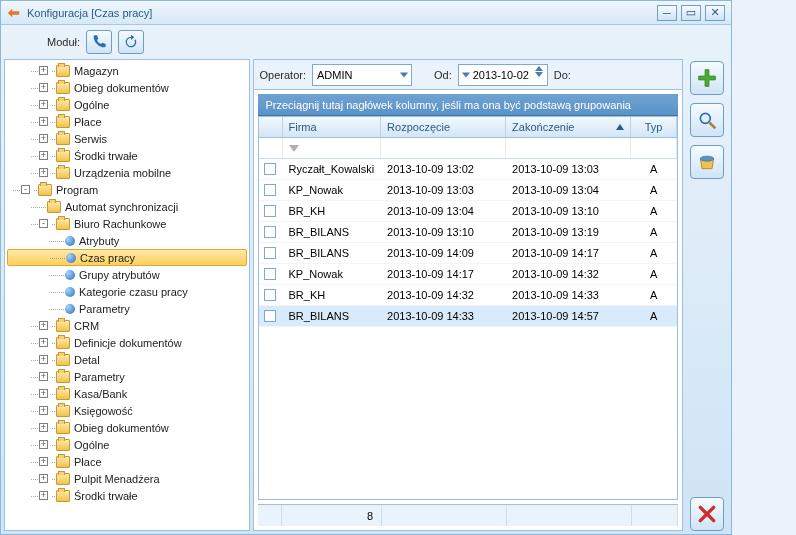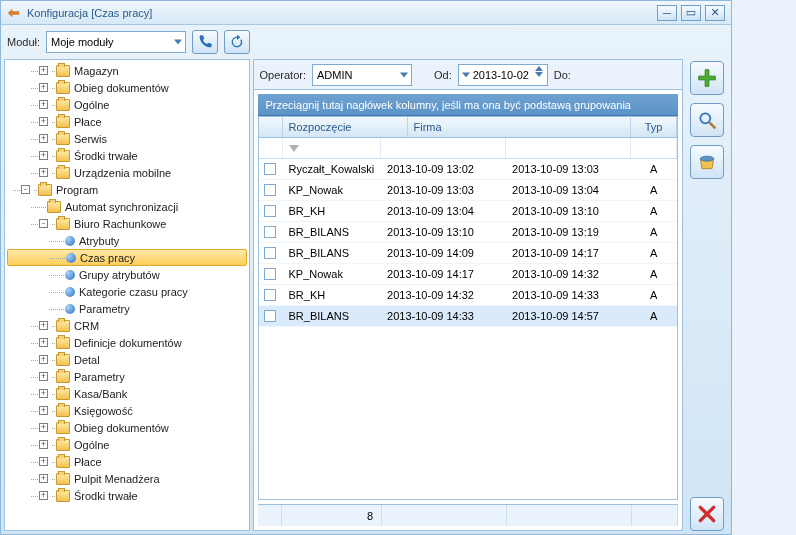--- a/index.html
+++ b/index.html
@@ -5,21 +5,21 @@
 * { box-sizing: border-box; margin: 0; padding: 0; font-family: Tahoma, Arial, sans-serif; font-size: 11px; }
 body { background: #eaf3fb; width: 796px; height: 535px; overflow: hidden; }
 
 .window { width: 732px; height: 535px; background: linear-gradient(#eaf3fb,#cfe4f5); border: 1px solid #8db8dd; display: flex; flex-direction: column; }
 
 .titlebar { height: 24px; background: linear-gradient(#f0f7fd,#d6e8f7); border-bottom: 1px solid #a9c7e3; display: flex; align-items: center; padding: 0 6px; color: #2a5a88; }
 .titlebar .winicon { width: 14px; height: 14px; margin-right: 6px; }
 .titlebar .title { flex: 1; font-weight: normal; }
 .titlebar .wc { width: 20px; height: 16px; border: 1px solid #6f9dc6; background: linear-gradient(#f6fbff,#cfe4f5); margin-left: 4px; display: flex; align-items: center; justify-content: center; color: #2a5a88; cursor: pointer; }
 
-.toolbar { height: 34px; display: flex; align-items: center; padding: 4px 6px; gap: 6px; }
+.toolbar { height: 34px; display: flex; align-items: center; padding: 4px 6px; gap: 6px; margin-left: 40px; }
 .lbl { color: #2a2a2a; }
 .combo { height: 22px; border: 1px solid #7fa9cf; background: #fff; display: flex; align-items: center; padding: 0 4px; min-width: 100px; position: relative; }
 .combo .arrow { position: absolute; right: 3px; top: 50%; transform: translateY(-50%); width: 0; height: 0; border-left: 4px solid transparent; border-right: 4px solid transparent; border-top: 5px solid #4b7cb0; }
 .datebox { height: 22px; border: 1px solid #7fa9cf; background: #fff; display: flex; align-items: center; padding: 0 12px 0 14px; position: relative; min-width: 90px; justify-content: flex-start; }
 .datebox::before { content: ""; position: absolute; left: 3px; top: 50%; transform: translateY(-50%); width: 0; height: 0; border-left: 4px solid transparent; border-right: 4px solid transparent; border-top: 5px solid #4b7cb0; }
 .spin { position: absolute; right: 2px; top: 1px; width: 10px; display: flex; flex-direction: column; gap: 1px; }
 .spin div { width: 0; height: 0; border-left: 4px solid transparent; border-right: 4px solid transparent; }
 .spin .up { border-bottom: 5px solid #4b7cb0; }
 .spin .dn { border-top: 5px solid #4b7cb0; }
 
@@ -82,24 +82,20 @@
         <path d="M1 8 L6 3 L6 6 L14 6 L14 10 L6 10 L6 13 Z" fill="#e07b2c"></path>
       </svg>
     <span class="title">Konfiguracja [Czas pracy]</span>
     <div class="wc">─</div>
     <div class="wc">▭</div>
     <div class="wc">✕</div>
   </div>
 
   <div class="toolbar">
     <span class="lbl">Moduł:</span>
-    <div class="combo" style="min-width:140px">
-      <span>Moje moduły</span>
-        <div class="arrow"></div>
-    </div>
     <div class="tbtn">
       <svg width="16" height="16" viewBox="0 0 24 24">
           <path d="M6 2c-1 0-2 1-2 2 0 8 8 16 16 16 1 0 2-1 2-2v-3l-5-2-2 2c-3-1-5-3-6-6l2-2-2-5H6z" fill="#2c6fb8"></path>
         </svg>
     </div>
     <div class="tbtn">
       <svg width="16" height="16" viewBox="0 0 24 24">
           <path d="M12 4a8 8 0 1 0 7 4l-2 1a6 6 0 1 1-5-3V9l5-4-5-4v3z" fill="#2c6fb8"></path>
         </svg>
     </div>
@@ -300,22 +296,26 @@
         <span class="lbl">Do:</span>
       </div>
 
       <div class="groupbar">
         <span>Przeciągnij tutaj nagłówek kolumny, jeśli ma ona być podstawą grupowania</span>
       </div>
 
       <div class="gridwrap">
         <div class="gridhead">
           <div class="gh chk"></div>
+          <div class="gh firma">Firma</div>
           <div class="gh dt">Rozpoczęcie</div>
-          <div class="gh firma">Firma</div>
+          <div class="gh dt">
+            <span>Zakończenie</span>
+              <span class="sortarrow"></span>
+          </div>
           <div class="gh typ">Typ</div>
         </div>
         <div class="filterrow">
           <div class="fc chk"></div>
           <div class="fc firma">
               <span class="funnel"></span>
             </div>
           <div class="fc dt"></div>
             <div class="fc dt"></div>
             <div class="fc typ"></div>

